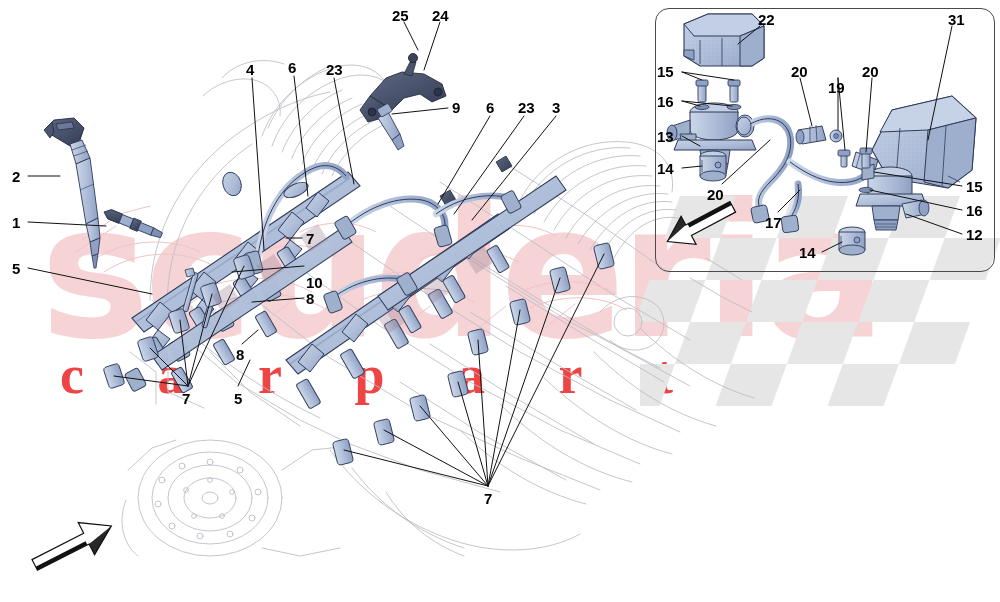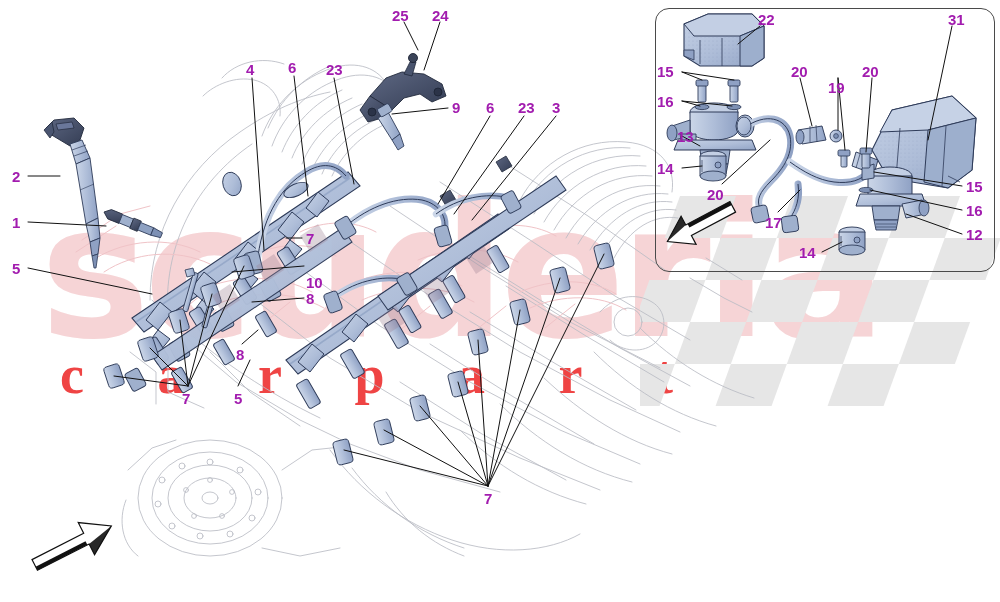--- a/index.html
+++ b/index.html
@@ -13,21 +13,21 @@
                font-family:"DejaVu Sans",sans-serif;line-height:1;}
   #wm-carparts{left:60px;top:348px;font-size:54px;color:#ef4444;letter-spacing:30px;
                font-family:Liberation Serif, serif;line-height:1;}
   #wm-flag{position:absolute;left:640px;top:196px;width:380px;height:250px;pointer-events:none;}
 
   
   .svgfull{position:absolute;left:0;top:0;width:1000px;height:602px;overflow:visible;}
 
   
   .num{position:absolute;font-family:"Liberation Sans",sans-serif;font-weight:bold;
-       font-size:15px;color:#a21caf;line-height:1;white-space:nowrap;}
+       font-size:15px;color:#000000;line-height:1;white-space:nowrap;}
 
   
   #inset-panel{position:absolute;left:655px;top:8px;width:338px;height:262px;
                border:1.3px solid #4a4a4a;border-radius:14px;background:transparent;}
 </style>
 </head>
 <body>
 
 <div id="stage">
 
@@ -569,21 +569,21 @@
   <div class="num" style="left:234px;top:391px;">5</div>
   <div class="num" style="left:484px;top:491px;">7</div>
 
   <div class="num" style="left:758px;top:12px;text-align:center;">22</div>
   <div class="num" style="left:948px;top:12px;">31</div>
   <div class="num" style="left:657px;top:64px;">15</div>
   <div class="num" style="left:791px;top:64px;">20</div>
   <div class="num" style="left:828px;top:80px;">19</div>
   <div class="num" style="left:862px;top:64px;">20</div>
   <div class="num" style="left:657px;top:94px;">16</div>
-  <div class="num" style="left:657px;top:129px;margin-left:20px;">13</div>
+  <div class="num" style="left:657px;top:129px;">13</div>
   <div class="num" style="left:657px;top:161px;">14</div>
   <div class="num" style="left:707px;top:187px;">20</div>
   <div class="num" style="left:765px;top:215px;">17</div>
   <div class="num" style="left:966px;top:179px;">15</div>
   <div class="num" style="left:966px;top:203px;">16</div>
   <div class="num" style="left:966px;top:227px;">12</div>
   <div class="num" style="left:799px;top:245px;">14</div>
 
 </div>
 

